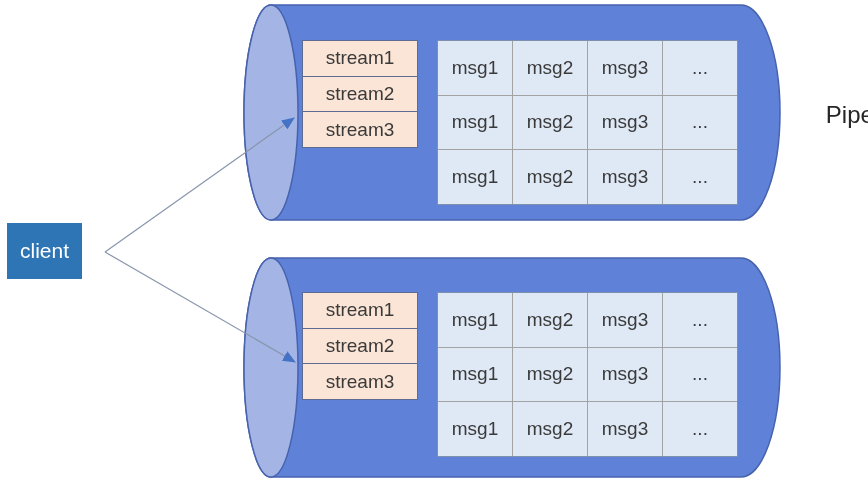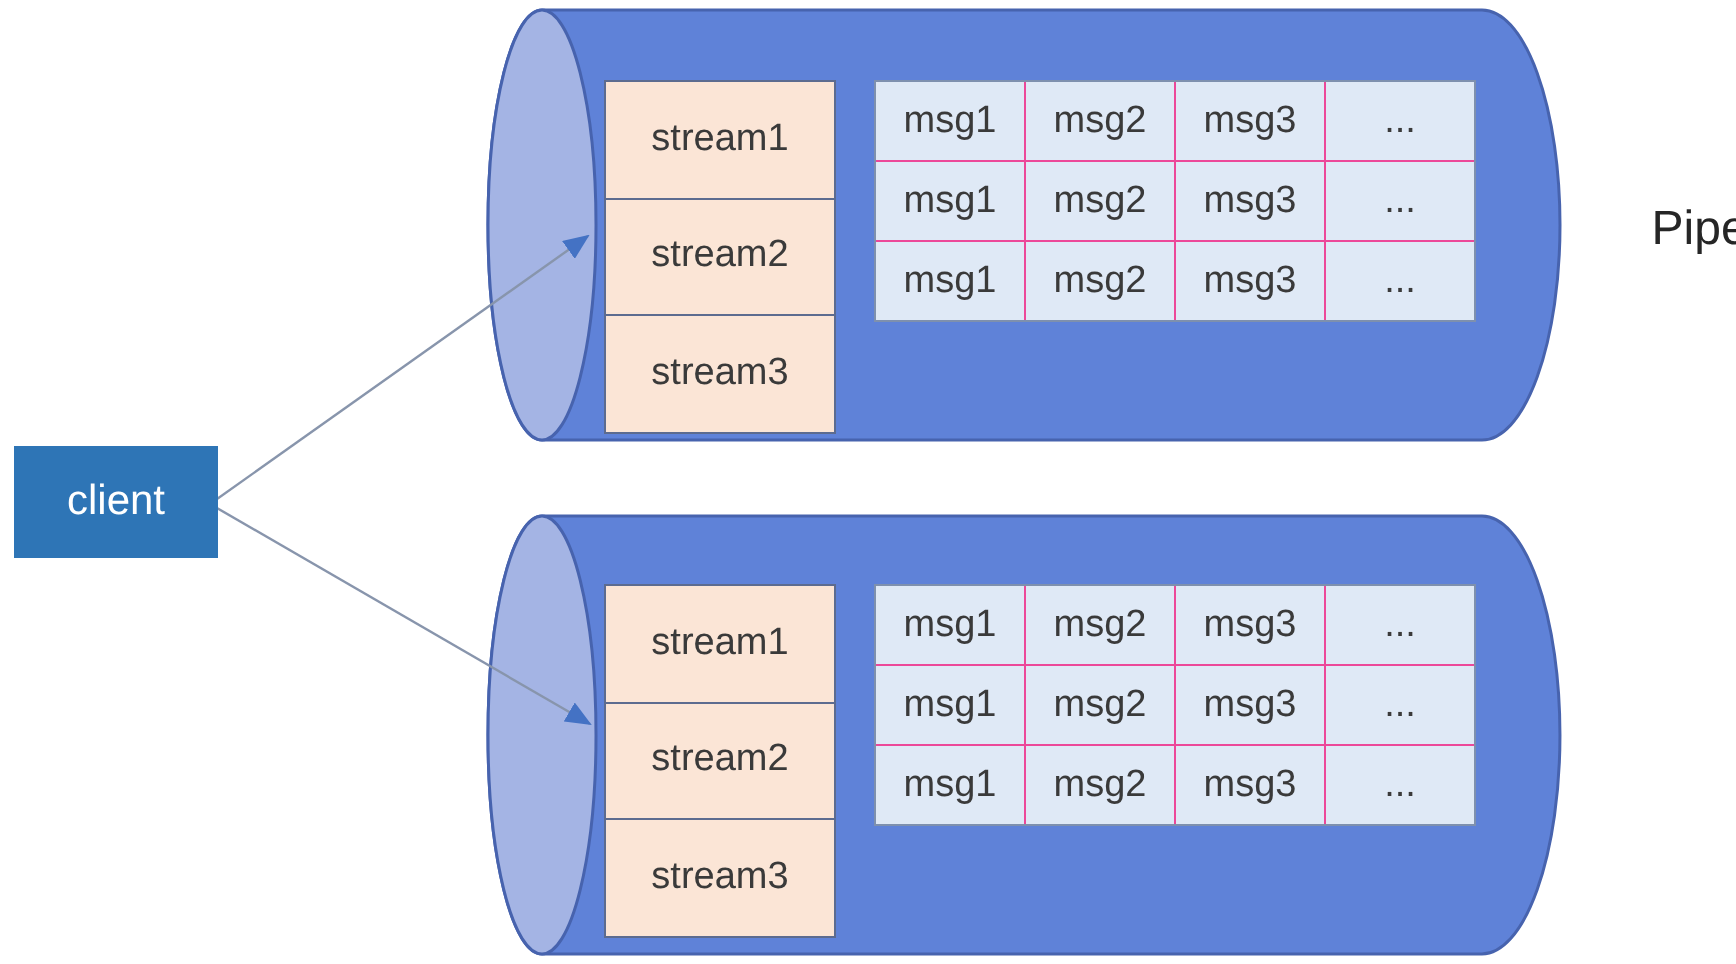--- a/index.html
+++ b/index.html
@@ -12,46 +12,46 @@
     font-family: "Liberation Sans", sans-serif;
   }
   .layer {
     position: absolute;
     left: 0; top: 0;
     width: 868px; height: 482px;
   }
   .client-box {
     position: absolute;
     left: 7px; top: 223px;
-    width: 102px; height: 56px;
+    width: 75px; height: 56px;
     background: #2E75B6;
     display: flex;
     align-items: center;
     justify-content: center;
     color: #ffffff;
     font-size: 21px;
   }
   .stream-col {
     position: absolute;
-    width: 116px; height: 177px;
+    width: 116px; height: 108px;
     display: grid;
     grid-template-rows: repeat(3, 1fr);
     gap: 1px;
     background: #5C6B8F;
     border: 1px solid #5C6B8F;
     box-sizing: border-box;
   }
   .msg-grid {
     position: absolute;
-    width: 301px; height: 121px;
+    width: 301px; height: 165px;
     display: grid;
     grid-template-columns: repeat(4, 1fr);
     grid-template-rows: repeat(3, 1fr);
     gap: 1px;
-    background: #ec4899;
+    background: #a3a3a3;
     border: 1px solid #7E90AE;
     box-sizing: border-box;
   }
   .pipe1-streams { left: 302px; top: 40px; }
   .pipe1-msgs    { left: 437px; top: 40px; }
   .pipe2-streams { left: 302px; top: 292px; }
   .pipe2-msgs    { left: 437px; top: 292px; }
   .cell {
     display: flex;
     align-items: center;

